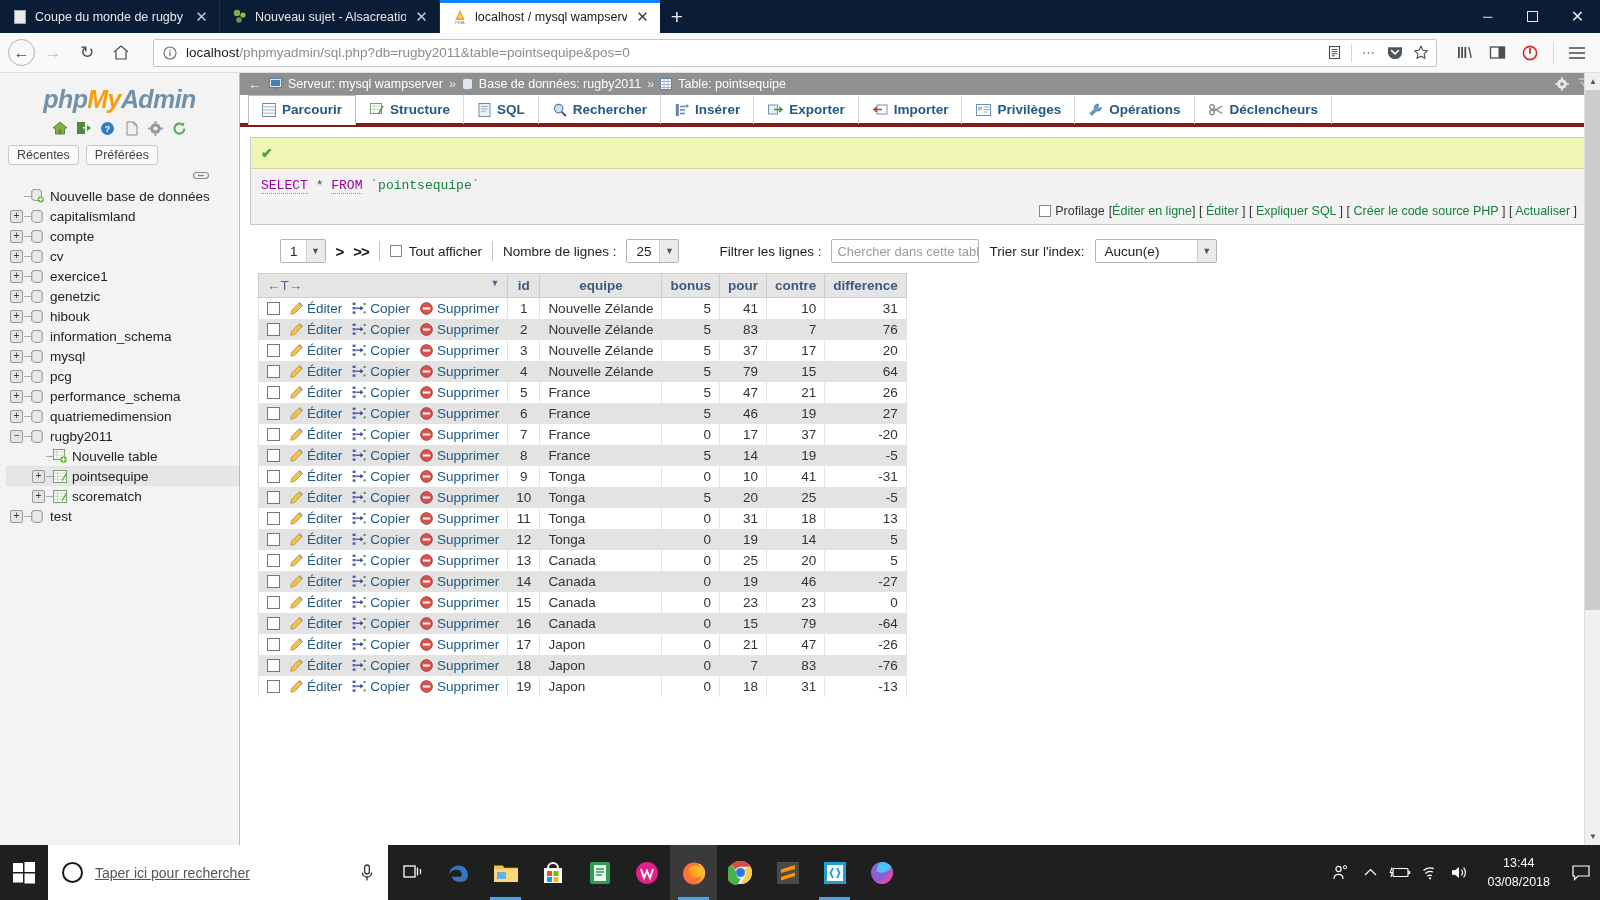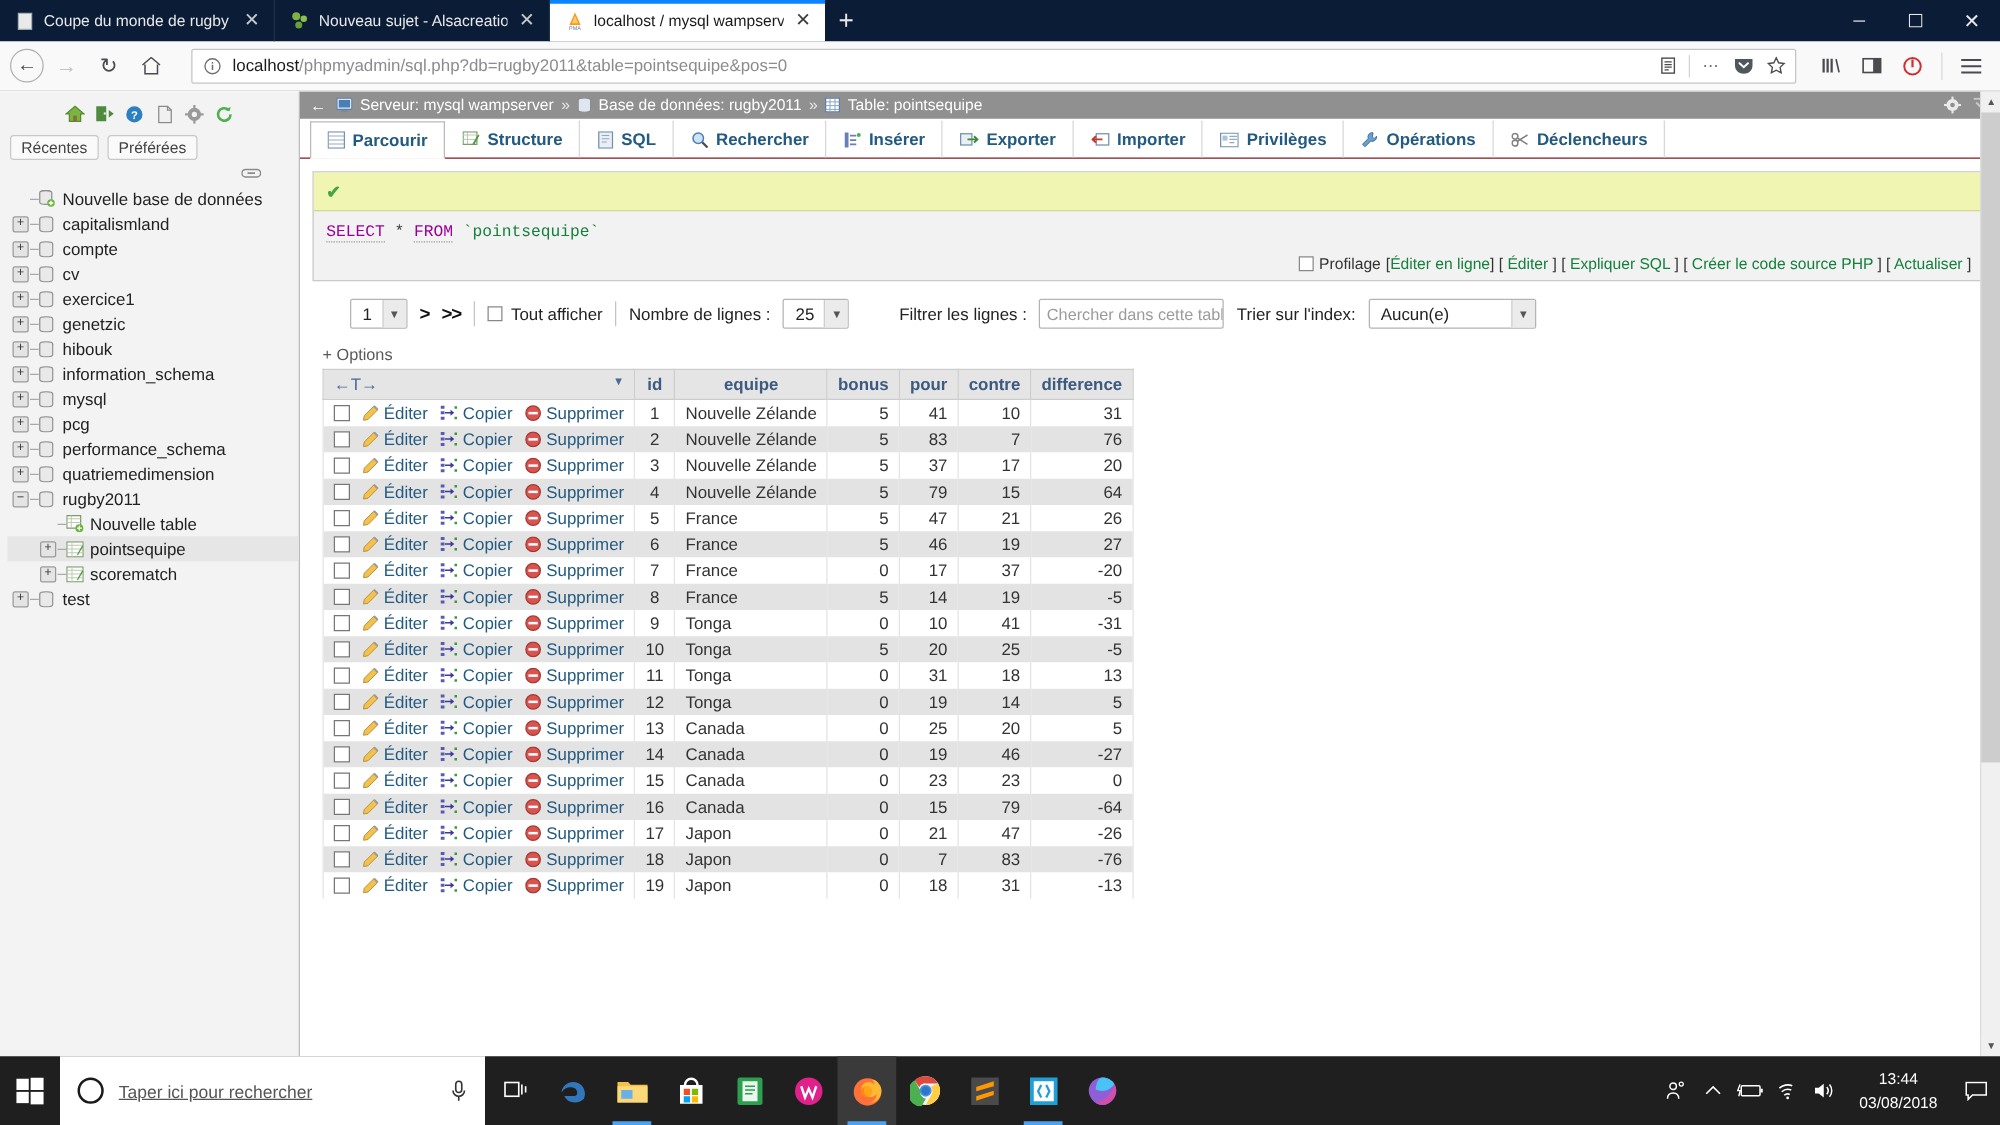--- a/index.html
+++ b/index.html
@@ -98,21 +98,21 @@
   #pma-main { flex: 1; position: relative; overflow: hidden; background: #fff; }
   #breadcrumb-bar {
     height: 22px; background: #909090; color: #fff; display: flex; align-items: center;
     gap: 6px; padding: 0 8px; font-size: 12.5px; position: relative;
   }
   #breadcrumb-bar .bc-back { font-size: 13px; margin-right: 2px; }
   .bc-ic { font-size: 11px; }
   .bc-sep { color: #e8e8e8; }
   #bc-right { position: absolute; right: 8px; display: flex; gap: 9px; align-items: center; }
 
-  #pma-tabs { display: flex; align-items: flex-end; height: 32px; background: #fff; border-bottom: 1px solid #7f1d1d; padding-left: 8px; }
+  #pma-tabs { display: flex; align-items: center; height: 32px; background: #fff; border-bottom: 4px solid #7f1d1d; padding-left: 8px; }
   .pma-tab {
     display: flex; align-items: center; gap: 6px; height: 30px; padding: 0 13px;
     font-size: 13.5px; font-weight: bold; color: #235a81;
     border: 1px solid transparent; border-bottom: none; position: relative;
   }
   .pma-tab:not(.active) { border-right: 1px solid #d8d8d8; }
   .pma-tab.active { background: #fff; border-color: #bbb; border-bottom: 1px solid #fff; margin-bottom: -1px; }
   .tab-ic { font-size: 12px; }
 
   #content-scroll { padding: 10px 14px 0 10px; height: 740px; position: relative; }
@@ -320,20 +320,23 @@
         <svg class="ico-svg" width="18" height="14" viewBox="0 0 18 14">
             <path d="M1 2h16M1 7h16M1 12h16" stroke="#4a4a4f" stroke-width="1.5"></path>
           </svg>
       </div>
     </div>
   </div>
 
   <div id="page-area">
 
     <div id="pma-sidebar">
+      <div id="pma-logo">
+        <span class="php">php</span><span class="my">My</span><span class="admin">Admin</span>
+      </div>
 
       <div id="pma-icons">
         <span class="pma-ic">
           <svg class="ico-svg" width="16" height="14" viewBox="0 0 16 14">
               <path d="M8 1 L15 7 H12.5 V13 H3.5 V7 H1 Z" fill="#7cb342" stroke="#5a8a2e"></path>
               <rect x="6.5" y="8.5" width="3" height="4.5" fill="#8d6e3a"></rect>
             </svg>
         </span>
         <span class="pma-ic">
           <svg class="ico-svg" width="16" height="14" viewBox="0 0 16 14">
@@ -764,27 +767,26 @@
           <span class="v-sep"></span>
           <span>Nombre de lignes :</span>
           <div class="sel-box">
             <span class="sel-val">25</span>
             <span class="sel-arrow">▼</span>
           </div>
           <span style="width:20px"></span>
           <span>Filtrer les lignes :</span>
           <div id="filter-input">Chercher dans cette table</div>
           <span>Trier sur l'index:</span>
-          <div class="sel-box" style="width:134px;justify-content:space-between;">
+          <div class="sel-box" style="width:122px;justify-content:space-between;">
             <span class="sel-val">Aucun(e)</span>
             <span class="sel-arrow">▼</span>
           </div>
         </div>
 
-        <div id="options-link">+ Options</div>
 
         <table id="data-table">
           <thead>
             <tr>
               <th class="col-sort">
                 <span>←T→</span>
                 <span style="position:absolute;right:8px;font-size:9px;">▼</span>
               </th>
             <th>id</th>
                 <th style="min-width: 100px;">equipe</th>

